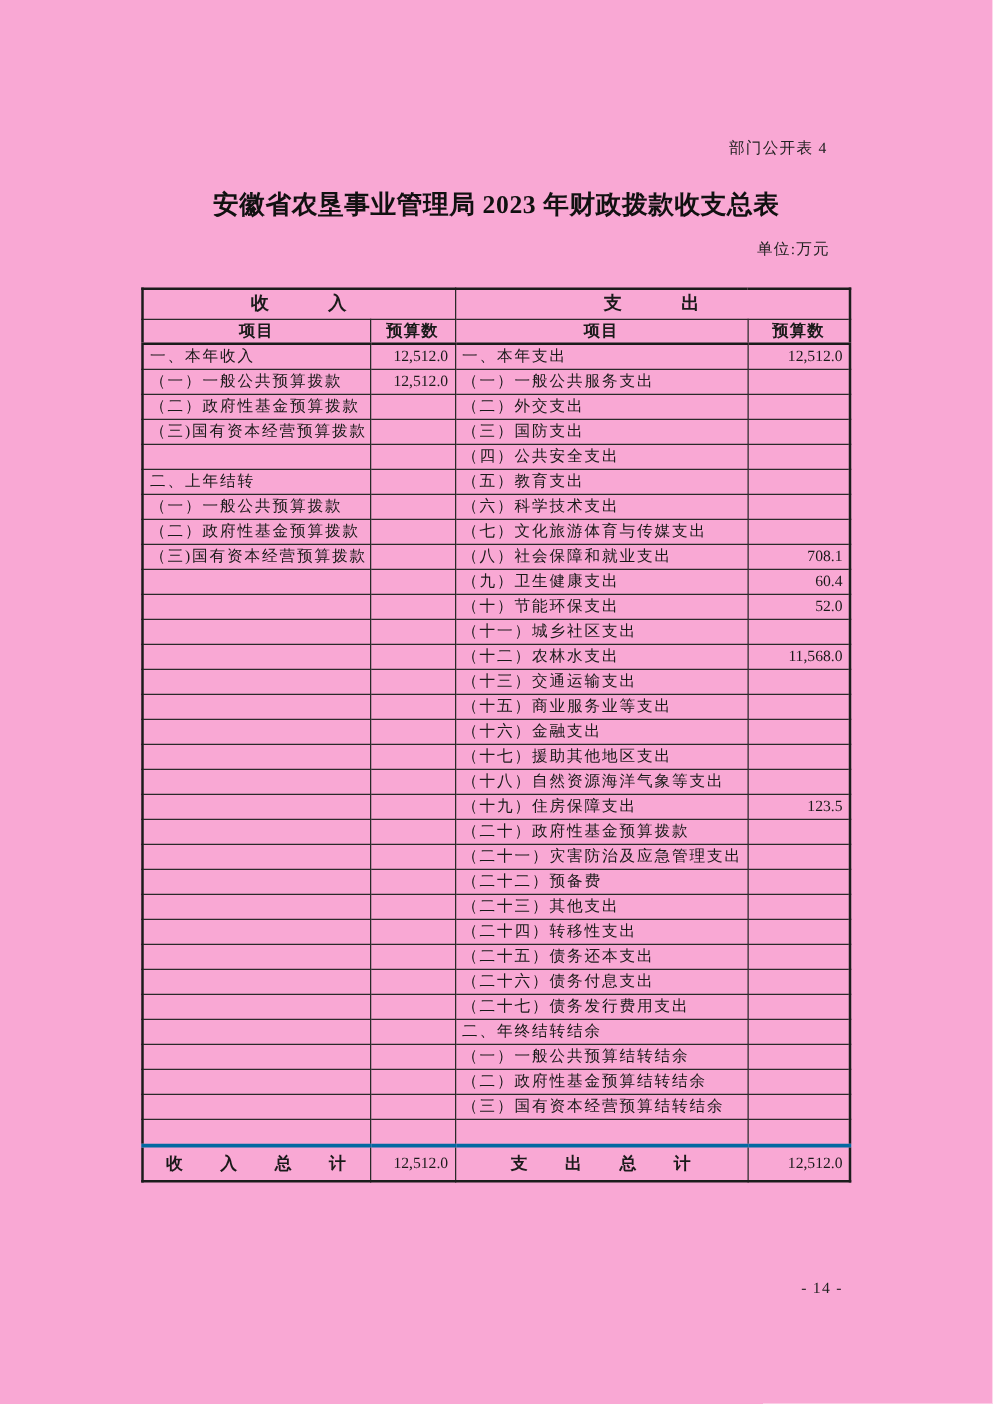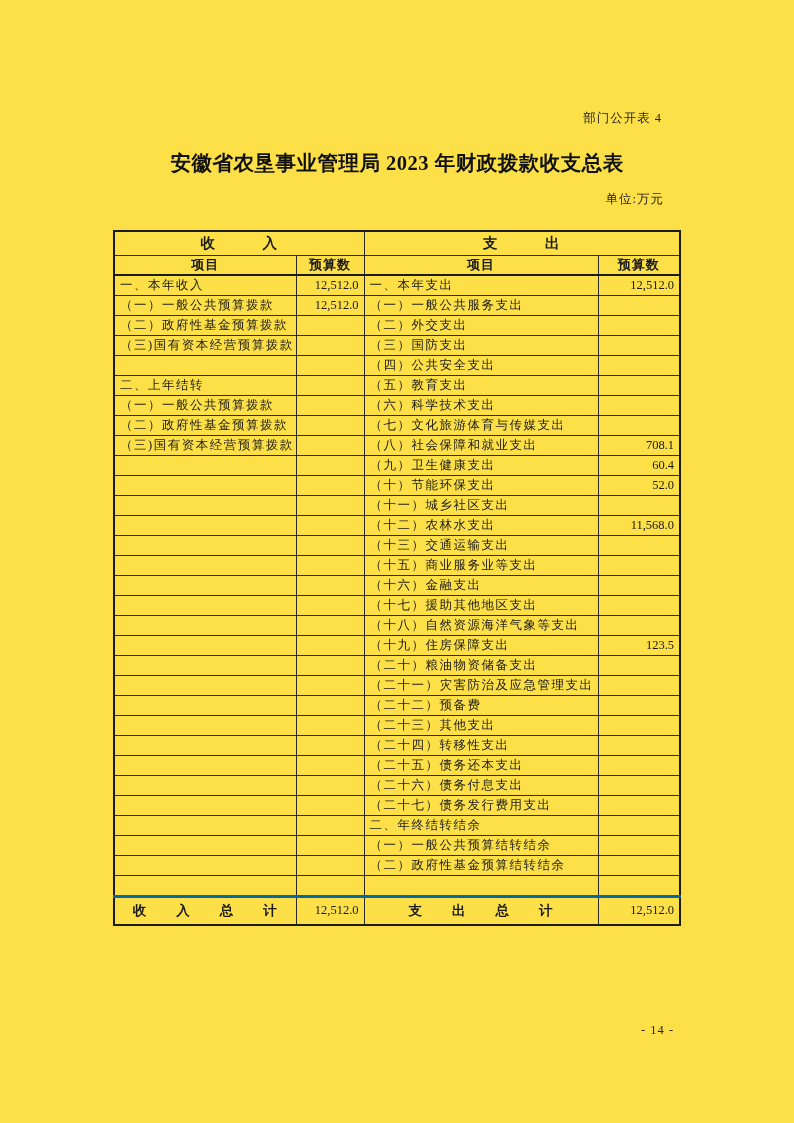--- a/index.html
+++ b/index.html
@@ -6,21 +6,21 @@
     margin: 0;
     padding: 0;
     background: #ffffff;
     font-family: "Liberation Serif", "DejaVu Serif", serif;
     color: #1a1a1a;
   }
   .page {
     position: relative;
     width: 794px;
     height: 1123px;
-    background: #fde047;
+    background: #f9a8d4;
     overflow: hidden;
   }
   .doc-label {
     position: absolute;
     top: 110px;
     right: 132px;
     font-size: 12.5px;
     letter-spacing: 1px;
     color: #222;
   }
@@ -255,21 +255,21 @@
       </tr>
         <tr>
         <td class="item"></td>
         <td class="num"></td>
         <td class="item">（十九）住房保障支出</td>
         <td class="num">123.5</td>
       </tr>
         <tr>
         <td class="item"></td>
         <td class="num"></td>
-        <td class="item">（二十）粮油物资储备支出</td>
+        <td class="item">（二十）政府性基金预算拨款</td>
         <td class="num"></td>
       </tr>
         <tr>
         <td class="item"></td>
         <td class="num"></td>
         <td class="item">（二十一）灾害防治及应急管理支出</td>
         <td class="num"></td>
       </tr>
         <tr>
         <td class="item"></td>
@@ -316,20 +316,26 @@
         <tr>
         <td class="item"></td>
         <td class="num"></td>
         <td class="item">（一）一般公共预算结转结余</td>
         <td class="num"></td>
       </tr>
         <tr>
         <td class="item"></td>
         <td class="num"></td>
         <td class="item">（二）政府性基金预算结转结余</td>
+        <td class="num"></td>
+      </tr>
+        <tr>
+        <td class="item"></td>
+        <td class="num"></td>
+        <td class="item">（三）国有资本经营预算结转结余</td>
         <td class="num"></td>
       </tr>
         <tr>
         <td class="item"></td>
         <td class="num"></td>
         <td class="item"></td>
         <td class="num"></td>
       </tr>
         <tr class="total-row">
         <td class="total-label">收　　入　　总　　计</td>

